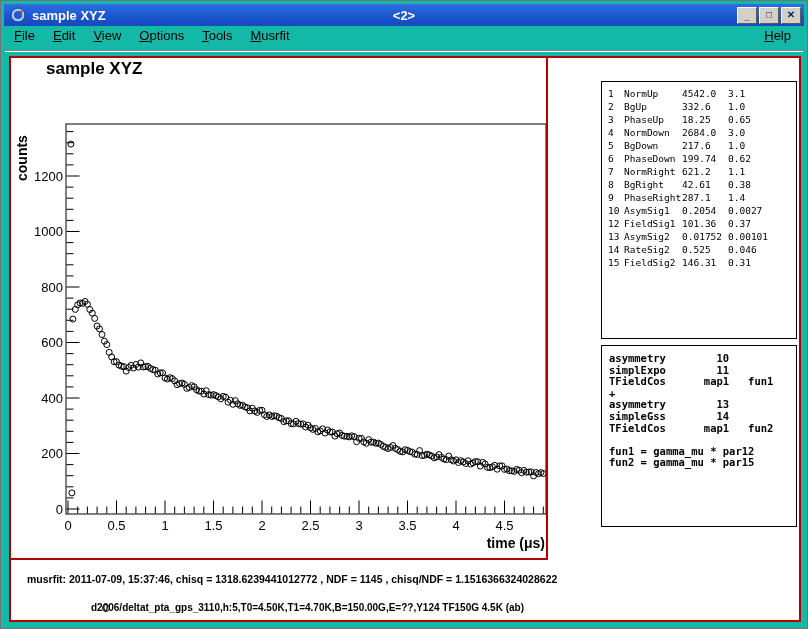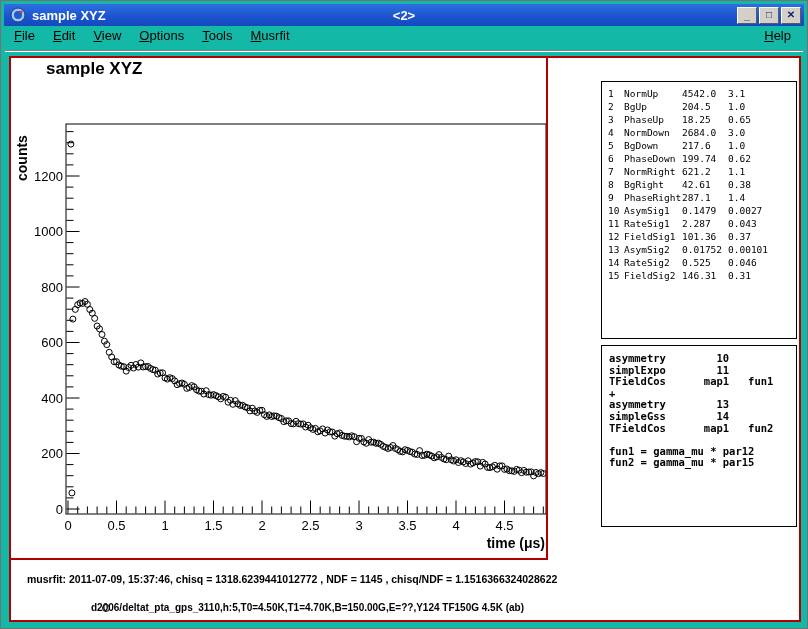--- a/index.html
+++ b/index.html
@@ -398,21 +398,21 @@
     <div class="param-box">
         <div class="param-row">
           <span>1</span>
           <span>NormUp</span>
           <span>4542.0</span>
           <span>3.1</span>
         </div>
         <div class="param-row">
           <span>2</span>
           <span>BgUp</span>
-          <span>204.5</span>
+          <span>332.6</span>
           <span>1.0</span>
         </div>
         <div class="param-row">
           <span>3</span>
           <span>PhaseUp</span>
           <span>18.25</span>
           <span>0.65</span>
         </div>
         <div class="param-row">
           <span>4</span>
@@ -446,28 +446,22 @@
         </div>
         <div class="param-row">
           <span>9</span>
           <span>PhaseRight</span>
           <span>287.1</span>
           <span>1.4</span>
         </div>
         <div class="param-row">
           <span>10</span>
           <span>AsymSig1</span>
-          <span>0.1479</span>
+          <span>0.2054</span>
           <span>0.0027</span>
-        </div>
-        <div class="param-row">
-          <span>11</span>
-          <span>RateSig1</span>
-          <span>2.287</span>
-          <span>0.043</span>
         </div>
         <div class="param-row">
           <span>12</span>
           <span>FieldSig1</span>
           <span>101.36</span>
           <span>0.37</span>
         </div>
         <div class="param-row">
           <span>13</span>
           <span>AsymSig2</span>

